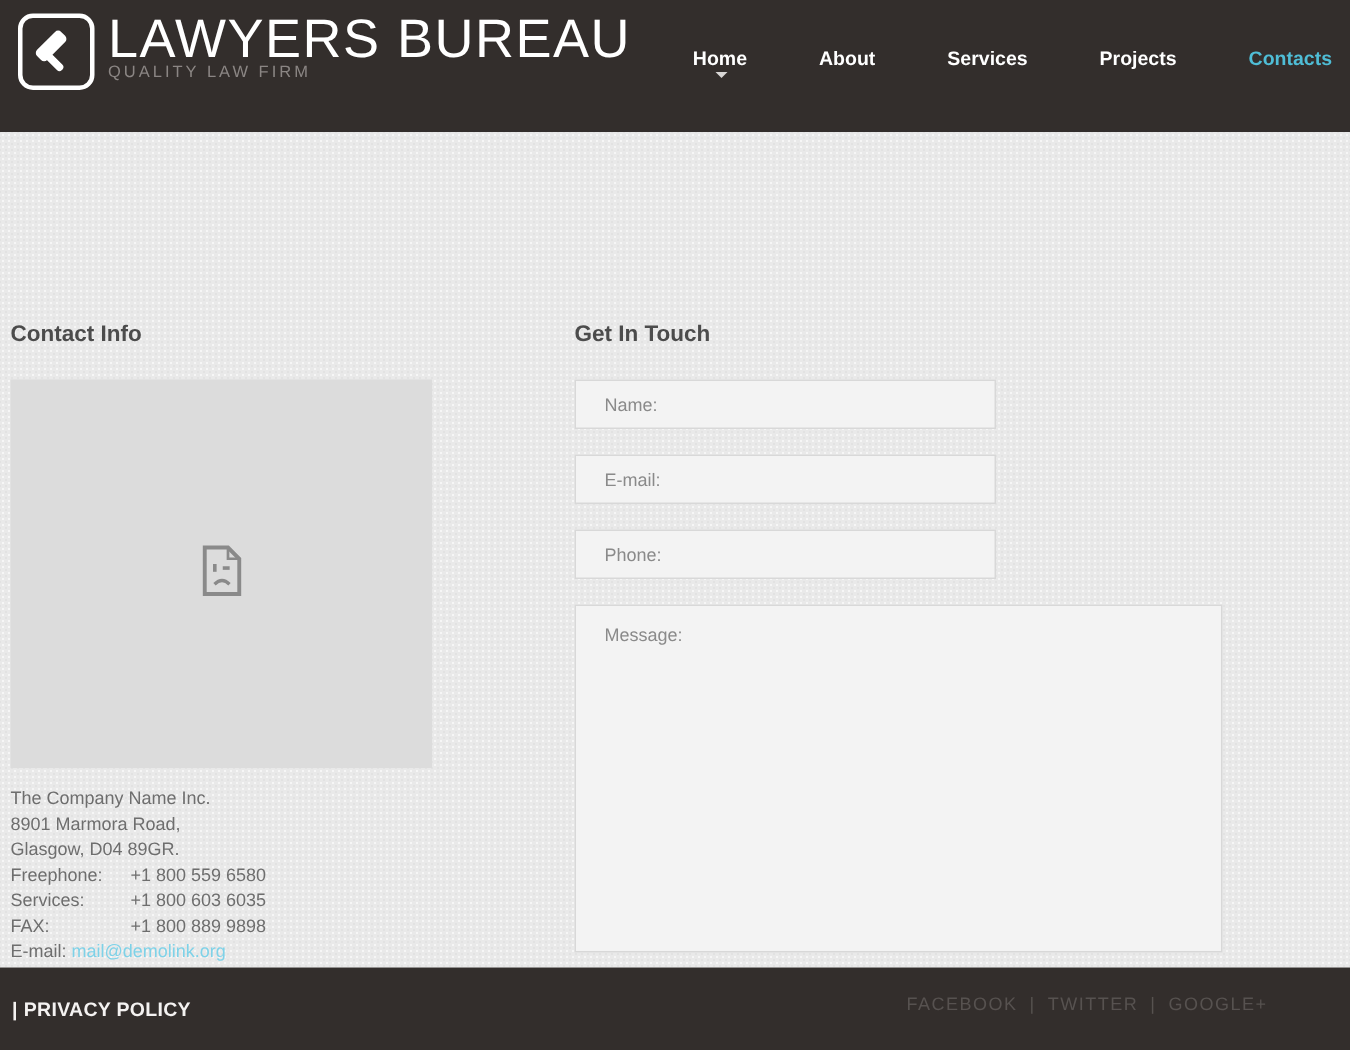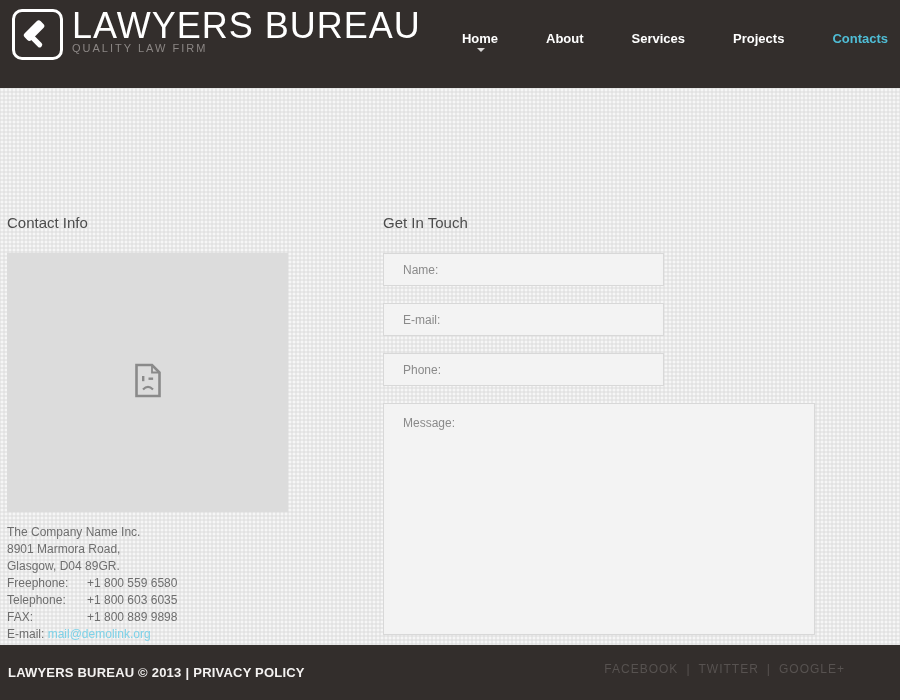--- a/index.html
+++ b/index.html
@@ -49,21 +49,21 @@
   .main {
     position: absolute; top: 88px; left: 0; width: 900px; height: 557px;
     background-color: #e9e9e9;
     background-image:
       radial-gradient(circle, #f6f6f6 26%, transparent 27%),
       radial-gradient(circle, #e2e2e2 26%, transparent 27%);
     background-size: 4px 4px;
     background-position: 0 0, 2px 2px;
   }
   .section-heading {
-    position: absolute; font-size: 15px; font-weight: 400; color: #4c4c4c;
+    position: absolute; font-size: 15px; font-weight: 700; color: #4c4c4c;
   }
   #contact-heading { left: 7px; top: 126px; }
   #form-heading { left: 383px; top: 126px; }
 
   .img-placeholder {
     position: absolute; left: 7px; top: 165px; width: 281px; height: 259px;
     background: #dcdcdc;
     display: flex; align-items: center; justify-content: center;
   }
 
@@ -165,21 +165,21 @@
     </div>
 
     <div class="address">
       <div class="address-line">The Company Name Inc.</div>
       <div class="address-line">8901 Marmora Road,</div>
       <div class="address-line">Glasgow, D04 89GR.</div>
       <div class="address-line">
         <span class="phone-label">Freephone:</span><span>+1 800 559 6580</span>
       </div>
       <div class="address-line">
-        <span class="phone-label">Telephone:</span><span>+1 800 603 6035</span>
+        <span class="phone-label">Services:</span><span>+1 800 603 6035</span>
       </div>
       <div class="address-line">
         <span class="phone-label">FAX:</span><span>+1 800 889 9898</span>
       </div>
       <div class="address-line">
         <span>E-mail:</span>
         <a class="email-link">mail@demolink.org</a>
       </div>
     </div>
 
@@ -189,21 +189,20 @@
     <input class="form-input" id="input-email" type="text" placeholder="E-mail:" style="">
     <input class="form-input" id="input-phone" type="text" placeholder="Phone:" style="">
     <textarea class="form-textarea" placeholder="Message:" style=""></textarea>
 
     <button class="btn" id="clear-btn">CLEAR</button>
     <button class="btn" id="submit-btn">SUBMIT</button>
   </div>
 
   <div class="footer">
     <div class="footer-left">
-      <span>LAWYERS BUREAU © 2013</span>
       <span>|</span>
       <a>PRIVACY POLICY</a>
     </div>
     <div class="footer-social">
       <a>FACEBOOK</a>
       <span>|</span>
       <a>TWITTER</a>
       <span>|</span>
       <a>GOOGLE+</a>
     </div>

